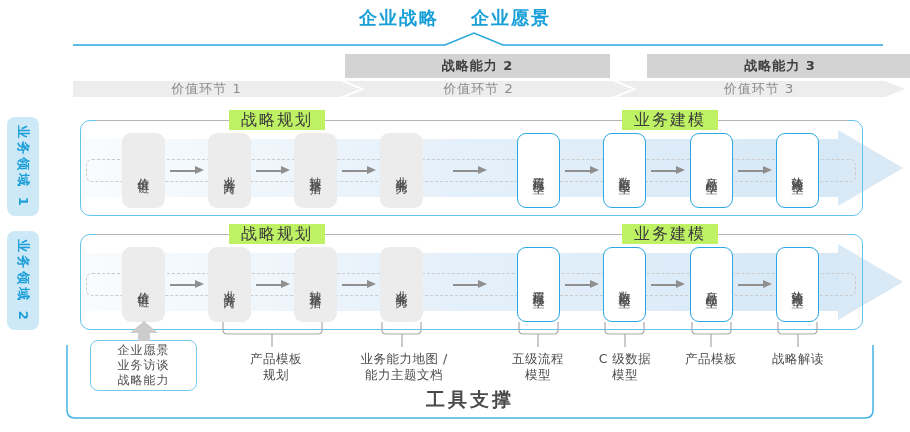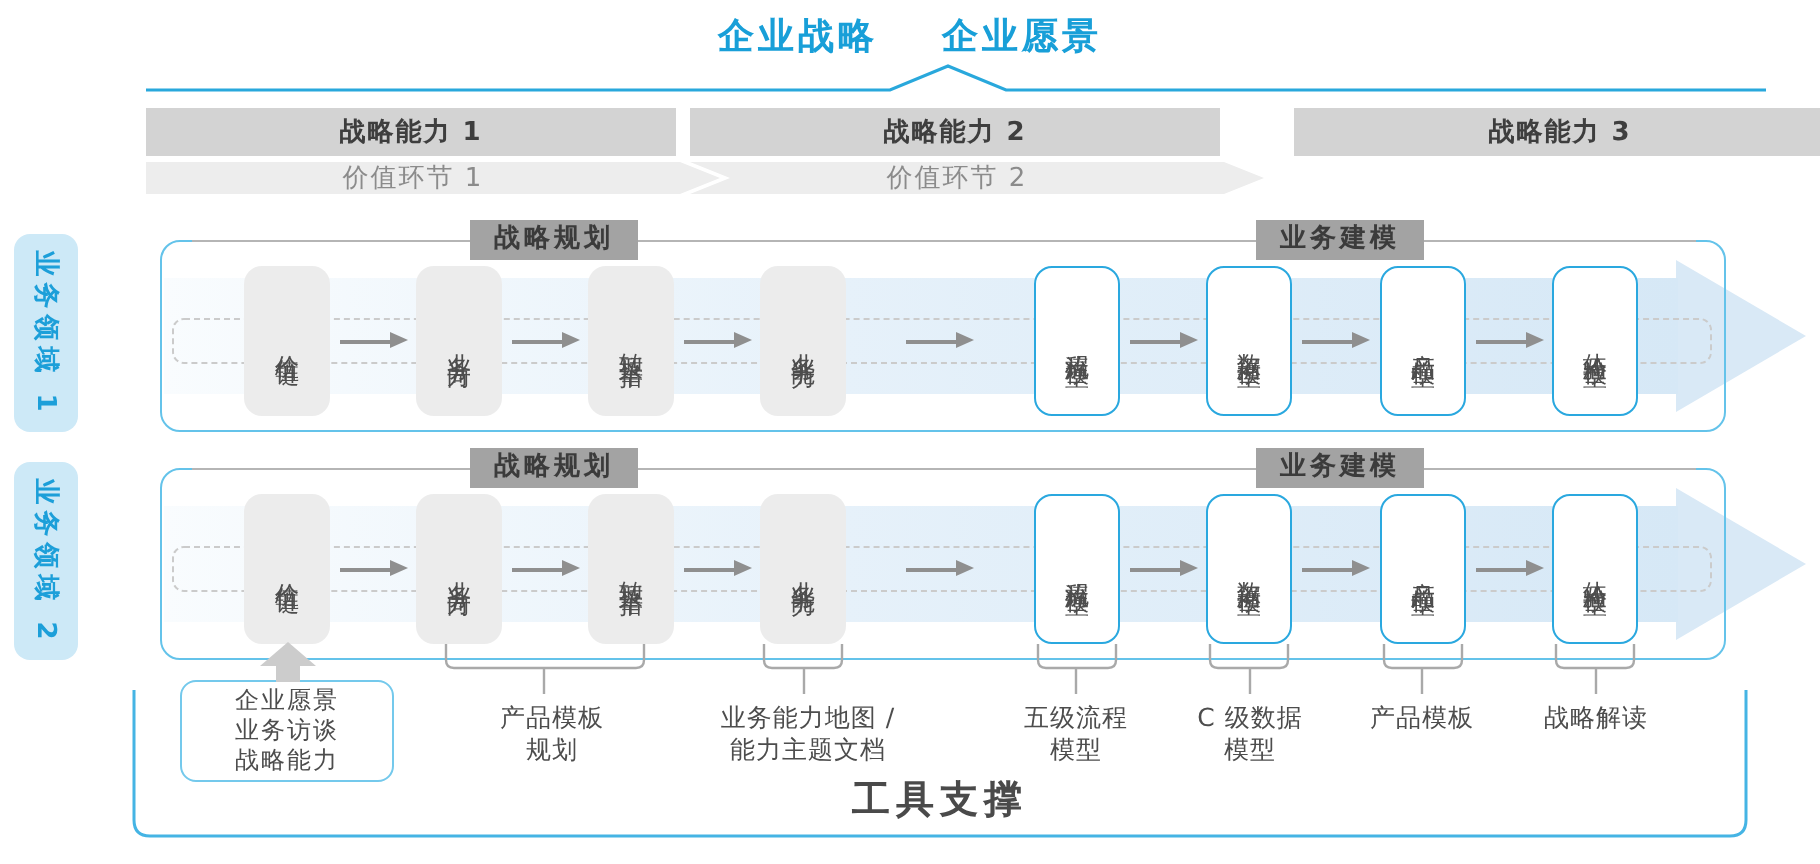--- a/index.html
+++ b/index.html
@@ -36,22 +36,22 @@
                font-size:13px;letter-spacing:3px;}
 
   
   .frow{position:absolute;left:0;width:910px;height:96px;z-index:1;}
   .frow1{top:120px}.frow2{top:234px}
   .row-frame{position:absolute;left:80px;top:0;width:783px;height:96px;border:1.5px solid #64c3ea;
              border-radius:10px;box-sizing:border-box;background:transparent;}
   .band{position:absolute;left:82px;top:19px;width:757px;height:58px;
         background:linear-gradient(90deg,#f9fcfe 0%,#e6f1fa 45%,#d6e8f6 100%);}
   .hline{position:absolute;left:96px;top:0;width:752px;height:1px;background:#b5b5b5;z-index:2;}
-  .row-header{position:absolute;top:-10px;transform:translateX(-50%);background:#a3a3a3;padding:0 12px;
-              font-weight:bold;font-size:13px;color:#3b3b3b;line-height:20px;z-index:3;letter-spacing:2px;}
+  .row-header{position:absolute;top:-10px;transform:translateX(-50%);background:#bef264;padding:0 12px;
+              font-weight:normal;font-size:16px;color:#3b3b3b;line-height:20px;z-index:3;letter-spacing:2px;}
   .hdr-planning{left:277px}.hdr-modeling{left:670px}
   .pill{position:absolute;left:86px;top:39px;width:770px;height:23px;border:1.5px dashed #cbcbcb;
         border-radius:6px;box-sizing:border-box;z-index:1;}
   .fbox{position:absolute;top:13px;width:43px;height:75px;border-radius:9px;display:flex;
         align-items:center;justify-content:center;box-sizing:border-box;z-index:2;}
   .fbox span{writing-mode:vertical-rl;text-orientation:upright;font-size:12px;letter-spacing:2px;
              color:#4d4d4d;line-height:1;}
   .graybox{background:#ececec;}
   .bluebox{background:#fff;border:1.5px solid #2aa8df;}
   .p1{left:122px}.p2{left:208px}.p3{left:294px}.p4{left:380px}
@@ -81,26 +81,26 @@
   <svg id="svg-under" class="overlay">
     <polygon points="838,130 903,168 838,206" fill="#d9e9f6"></polygon>
     <polygon points="838,244 903,282 838,320" fill="#d9e9f6"></polygon>
   </svg>
 
   <div class="title-row">
     <span>企业战略</span>
     <span>企业愿景</span>
   </div>
 
-  <div class="cap-bar bar1">战略能力 1</div>
   <div class="cap-bar bar2">战略能力 2</div>
   <div class="cap-bar bar3">战略能力 3</div>
 
   <div class="chev ch1">价值环节 1</div>
   <div class="chev ch2">价值环节 2</div>
+  <div class="chev ch3">价值环节 3</div>
 
   <div class="domain d1">
     <span>业务领域 1</span>
   </div>
   <div class="domain d2">
     <span>业务领域 2</span>
   </div>
 
   <div class="frow frow1">
     <div class="band"></div>

